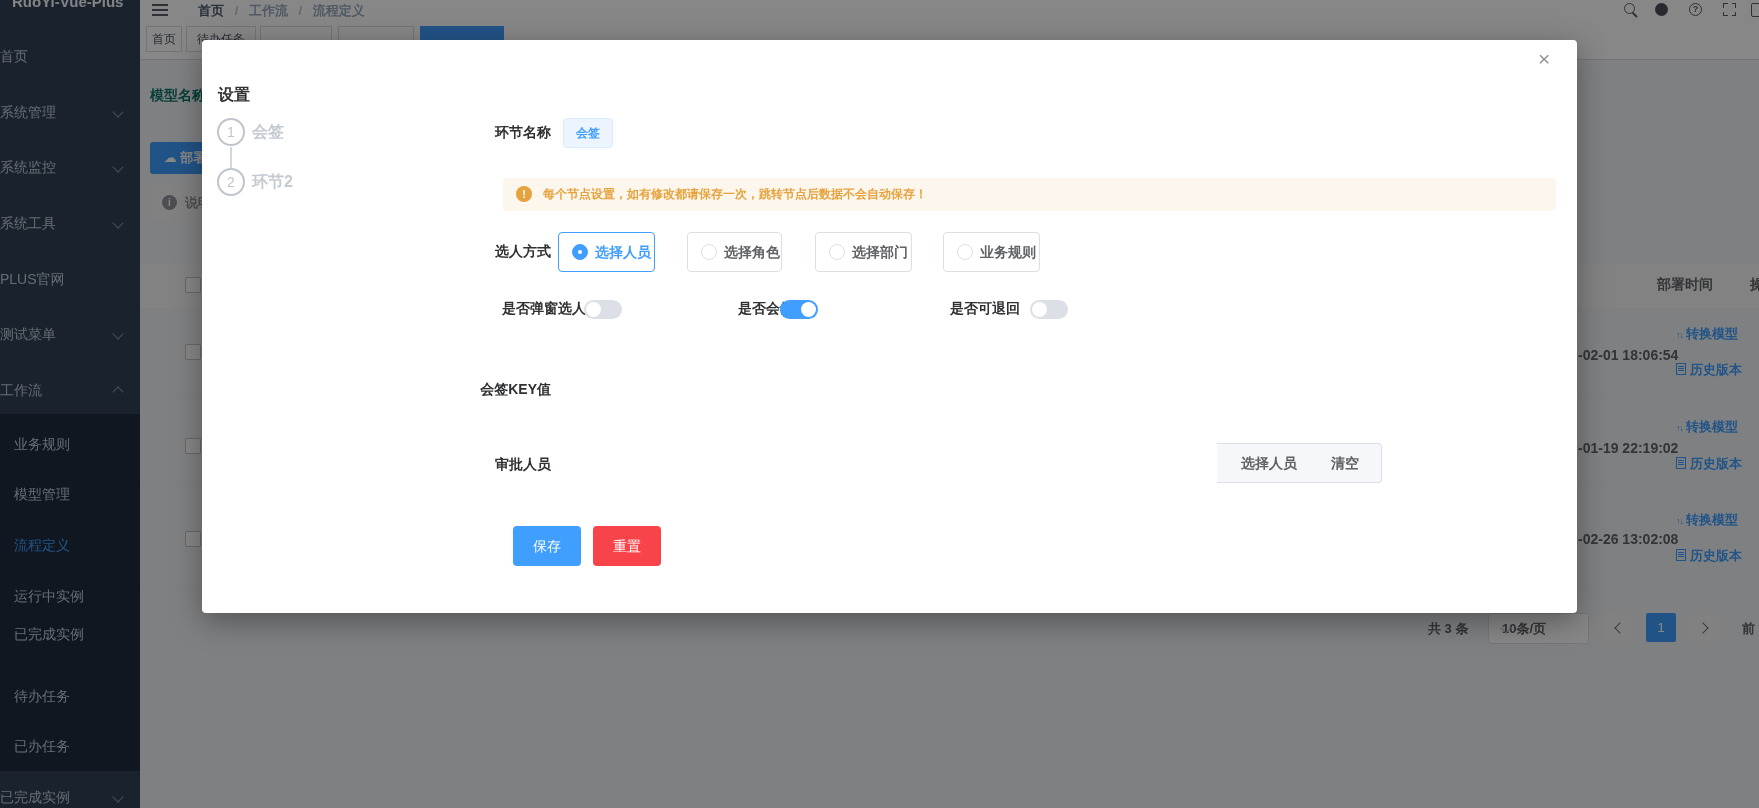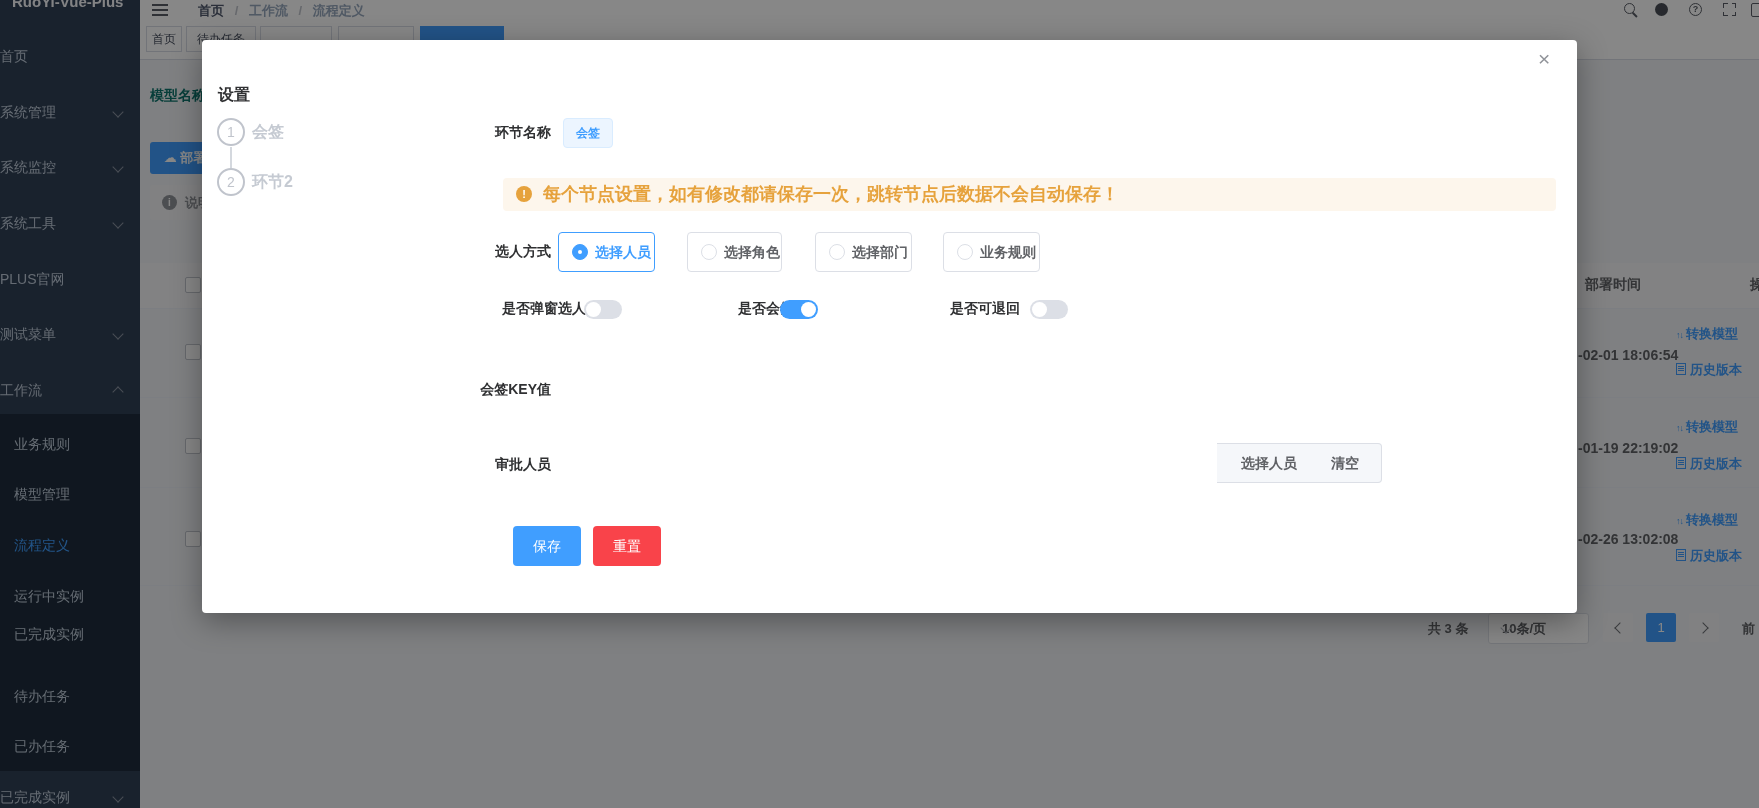--- a/index.html
+++ b/index.html
@@ -75,21 +75,21 @@
   .step-circle{width:24px;height:24px;border:2px solid #c0c4cc;border-radius:50%;color:#c0c4cc;
                font-size:14px;line-height:24px;text-align:center;cursor:pointer;}
   .step-label{font-size:16px;font-weight:bold;color:#c5cad2;cursor:pointer;}
   .step-line{left:28px;width:2px;background:#d4d8de;}
   .flabel{width:130px;left:219px;text-align:right;font-size:14px;color:#303133;font-weight:bold;}
   .tag{left:361px;top:78px;height:28px;line-height:28px;padding:0 12px;background:#ecf5ff;border:1px solid #d9ecff;
        border-radius:4px;color:#409eff;font-size:12px;}
   .alert{left:301px;top:138px;width:1053px;height:33px;background:#fdf6ec;border-radius:4px;}
   .alert-ico{position:absolute;left:13px;top:8px;width:16px;height:16px;border-radius:50%;background:#e6a23c;
              color:#fff;font-size:11px;font-weight:bold;line-height:16px;text-align:center;font-style:normal;}
-  .alert-txt{position:absolute;left:40px;line-height:33px;font-size:18px;color:#e6a23c;}
+  .alert-txt{position:absolute;left:40px;line-height:33px;font-size:12px;color:#e6a23c;}
   .opt{top:192px;height:38px;border:1px solid #dcdfe6;border-radius:4px;background:#fff;cursor:pointer;}
   .opt .rdo{position:absolute;left:13px;top:11px;width:14px;height:14px;border:1px solid #dcdfe6;border-radius:50%;background:#fff;}
   .opt .olbl{position:absolute;left:36px;line-height:38px;font-size:14px;color:#606266;}
   .opt.sel{border-color:#409eff;}
   .opt.sel .olbl{color:#409eff;}
   .opt.sel .rdo{background:#409eff;border-color:#409eff;}
   .opt.sel .rdo::after{content:"";position:absolute;left:5px;top:5px;width:4px;height:4px;border-radius:50%;background:#fff;}
   .tog-label{top:260px;font-size:14px;font-weight:bold;color:#303133;}
   .toggle{top:260px;width:38px;height:19px;border-radius:10px;background:#dcdfe6;cursor:pointer;}
   .toggle::after{content:"";position:absolute;top:2px;left:2px;width:15px;height:15px;border-radius:50%;background:#fff;}
@@ -186,21 +186,21 @@
 
   <div class="abs model-label nowrap">模型名称</div>
   <div class="abs deploy-btn nowrap">☁ 部署流程</div>
   <div class="abs note-bar">
     <i class="note-ico">i</i>
     <span class="note-txt nowrap">说明:</span>
   </div>
 
   <div class="abs thead-band"></div>
   <div class="abs cbox" style="left:185px;top:277px"></div>
-  <div class="abs th-text nowrap" style="left:1585px;top:276px">部署时间</div>
+  <div class="abs th-text nowrap" style="left:1657px;top:276px">部署时间</div>
   <div class="abs th-text nowrap" style="left:1750px;top:276px">操</div>
 
   <div class="abs cbox" style="left:185px;top:344px"></div>
   <div class="abs op-link nowrap" style="left:1676px;top:325px"><span class="mini-swap">↑↓</span><span>转换模型</span></div>
   <div class="abs cell-date nowrap" style="left:1578px;top:347px">-02-01 18:06:54</div>
   <div class="abs op-link nowrap" style="left:1676px;top:361px"><span class="mini-doc"></span><span>历史版本</span></div>
   <div class="abs rowline" style="top:397px"></div>
 
   <div class="abs cbox" style="left:185px;top:438px"></div>
   <div class="abs op-link nowrap" style="left:1676px;top:418px"><span class="mini-swap">↑↓</span><span>转换模型</span></div>

